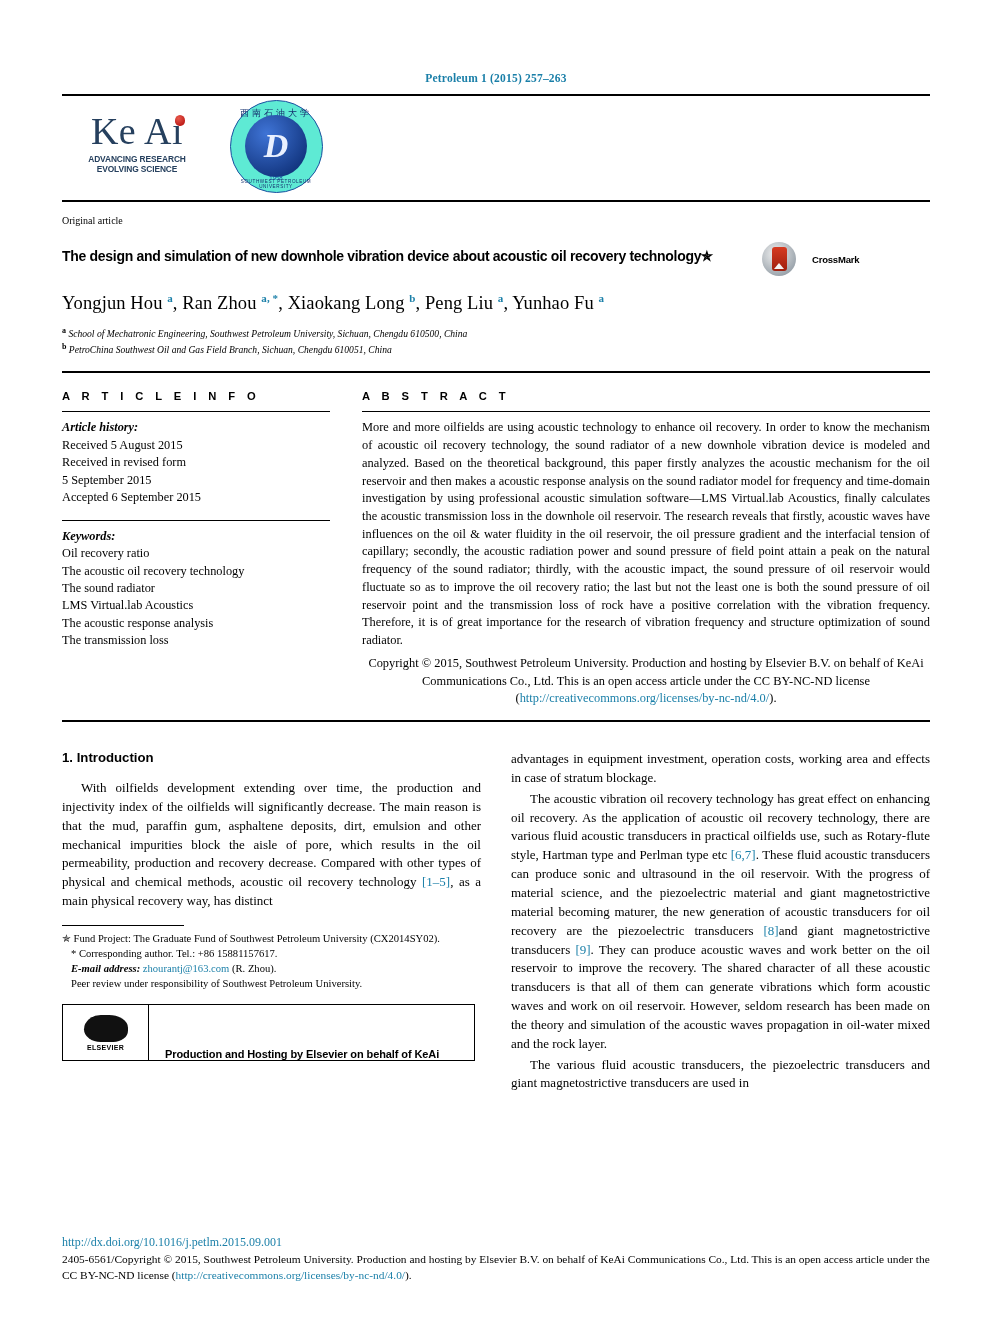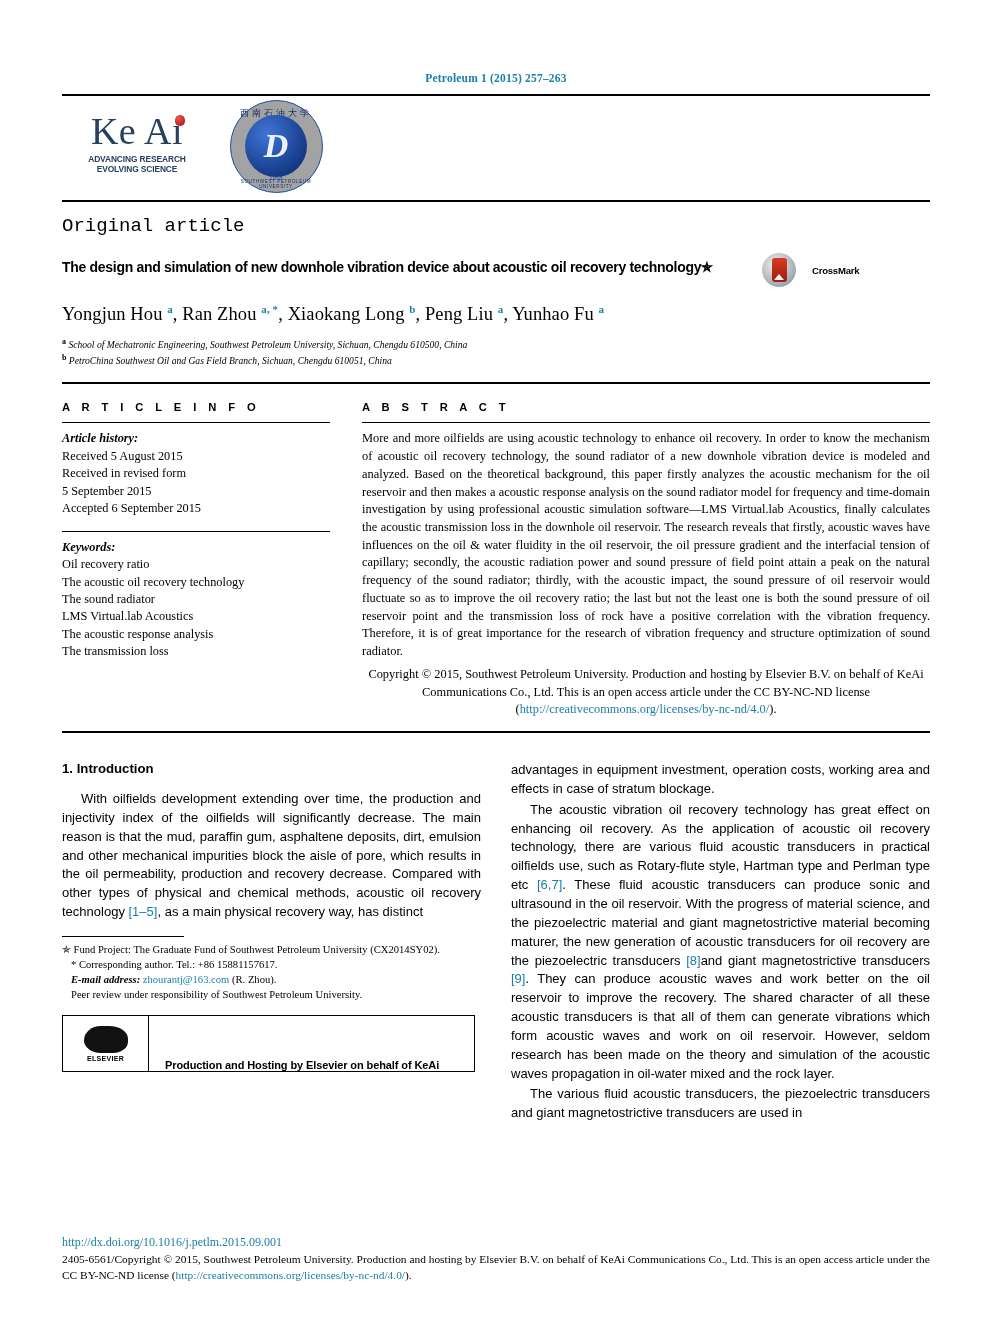--- a/index.html
+++ b/index.html
@@ -79,21 +79,21 @@
     font-size: 12.2px; letter-spacing: 1.1px; color: #111;
   }
   .homepage-line .url { color: #3b9fd4; }
   .seal {
     width: 128px; flex: 0 0 128px;
     display: flex; align-items: center; justify-content: center;
   }
   .seal-circle {
     width: 93px; height: 93px; border-radius: 50%;
     border: 1.6px solid #1a4fa0; position: relative;
-    background: #a3a3a3;
+    background: #5eead4;
     display:flex; align-items:center; justify-content:center;
   }
   .seal-inner {
     width: 62px; height: 62px; border-radius: 50%;
     background: radial-gradient(circle at 35% 30%, #3f74d6, #12357f 78%);
     position: relative;
     display:flex; align-items:center; justify-content:center;
   }
   .seal-d {
     font-family: "Liberation Serif", serif;
@@ -110,22 +110,22 @@
     font-size: 9px; color: #16306e; letter-spacing: 3px;
   }
   .seal-bot-en {
     position: absolute; bottom: 3px; left: 0; right: 0; text-align: center;
     font-size: 4.6px; color: #16306e; letter-spacing: .6px;
     font-family: "Liberation Sans", sans-serif;
   }
 
   
   .section-kind {
-    font-family: Liberation Mono, monospace;
-    font-size: 19px; margin-top: 13px; margin-bottom: 12px;
+    font-family: Liberation Serif, serif;
+    font-size: 10px; margin-top: 13px; margin-bottom: 12px;
   }
   .title-row { display: flex; align-items: flex-start; }
   .article-title {
     flex: 1 1 auto;
     font-family: "Liberation Sans", sans-serif;
     font-weight: bold; font-size: 14px; line-height: 1.30;
     letter-spacing: -0.3px; color: #000;
     max-width: 700px;
   }
   .crossmark {
@@ -194,21 +194,21 @@
   .rule-after-abs { border-top: 2.2px solid #000; margin-top: 12px; }
 
   
   .body-cols { display: flex; gap: 30px; margin-top: 28px; }
   .bcol { flex: 1 1 0; min-width: 0; }
   .h1 {
     font-family: "Liberation Sans", sans-serif;
     font-weight: bold; font-size: 13.2px; margin-bottom: 14px;
   }
   .para {
-    font-family: Liberation Sans, sans-serif;
+    font-family: Liberation Serif, serif;
     font-size: 13px; line-height: 1.45; text-align: justify;
     text-indent: 19px; margin: 0 0 2px 0;
     hyphens: auto;
   }
   .para.noindent { text-indent: 0; }
 
   
   .fn-wrap { margin-top: 14px; }
   .fn-rule { border-top: 1px solid #000; width: 122px; margin-bottom: 5px; }
   .fn {

